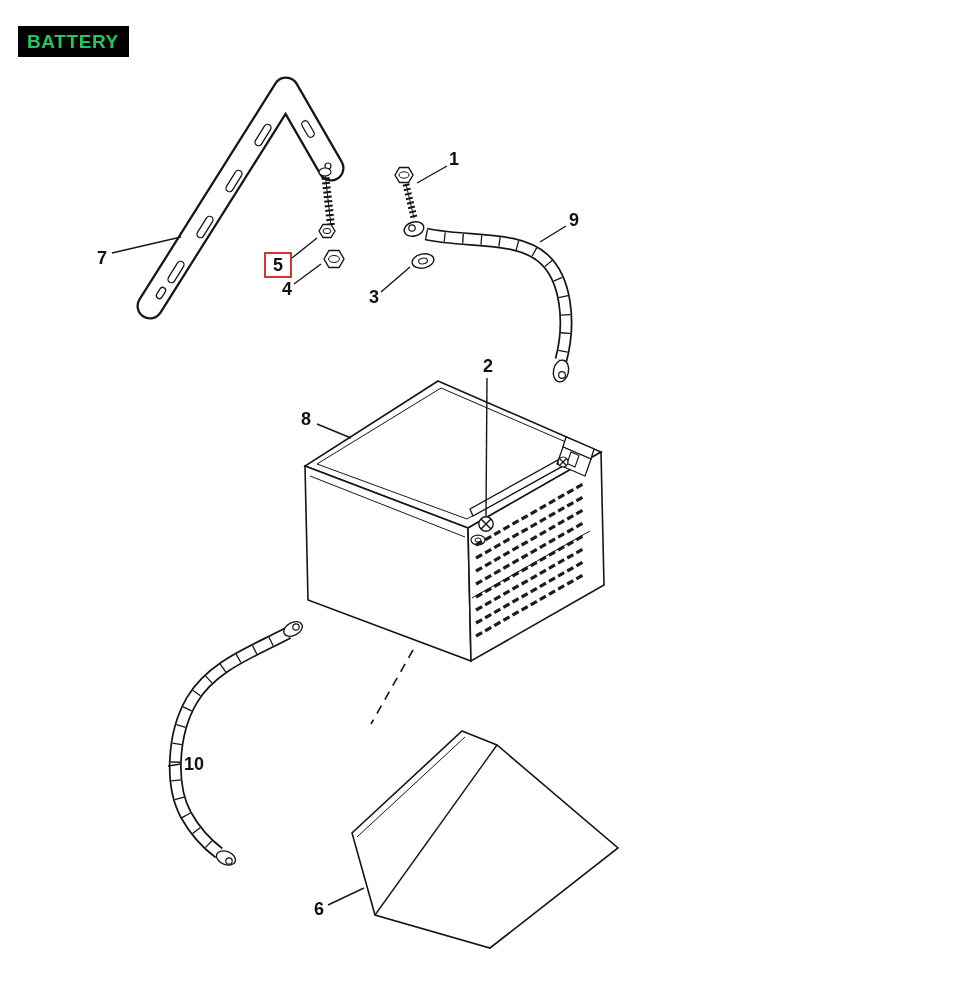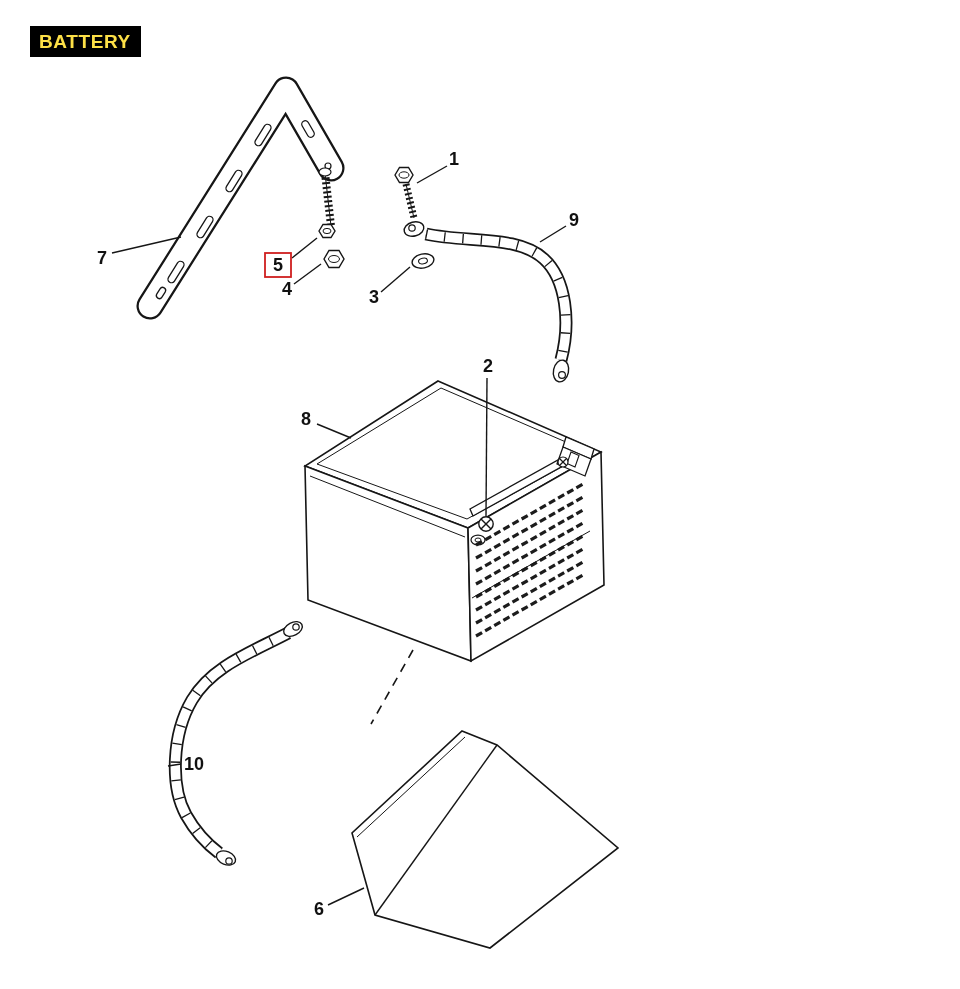--- a/index.html
+++ b/index.html
@@ -1,21 +1,21 @@
 <!DOCTYPE html>
 <html><head>
 <meta charset="utf-8">
 <style>
   html,body { margin:0; padding:0; background:#fff; }
   .canvas {
     position:relative; width:960px; height:989px; background:#ffffff;
     font-family:"Liberation Sans", sans-serif; overflow:hidden;
   }
   .title-box {
-    position:absolute; left:30px; top:26px; background:#000; color:#fde047;
+    position:absolute; left:18px; top:26px; background:#000; color:#22c55e;
     font-weight:bold; font-size:19px; line-height:1; padding:6px 10px 6px 9px;
     letter-spacing:0.6px;
   }
   svg.diagram { position:absolute; left:0; top:0; }
   svg .ln   { stroke:#161616; fill:none; }
   svg .face { stroke:#161616; fill:#ffffff; }
   svg text.callout {
     font-family:"Liberation Sans", sans-serif; font-weight:700; font-size:18px;
     fill:#111; text-anchor:middle; cursor:default;
   }

